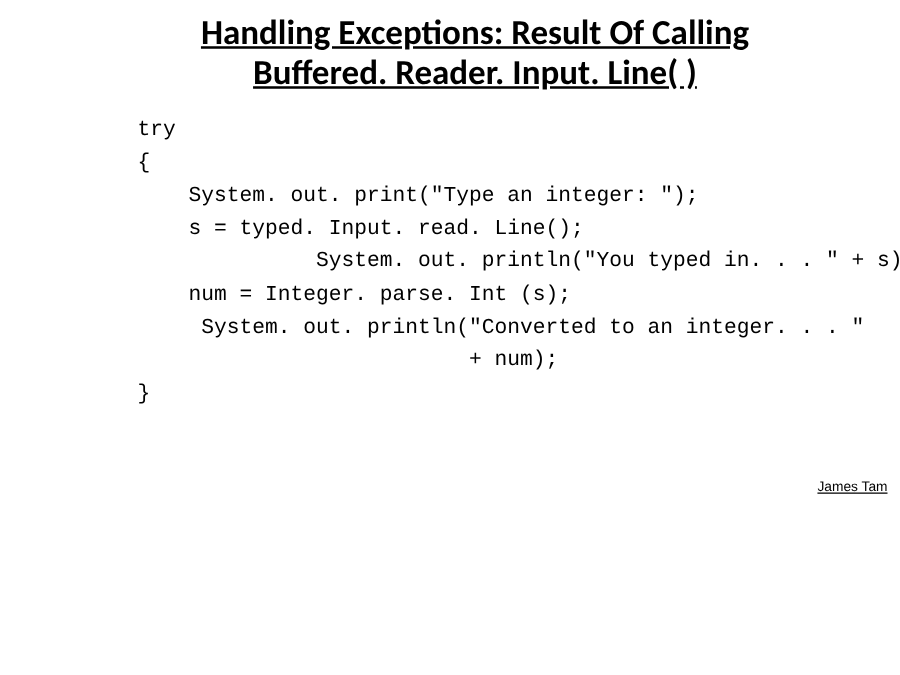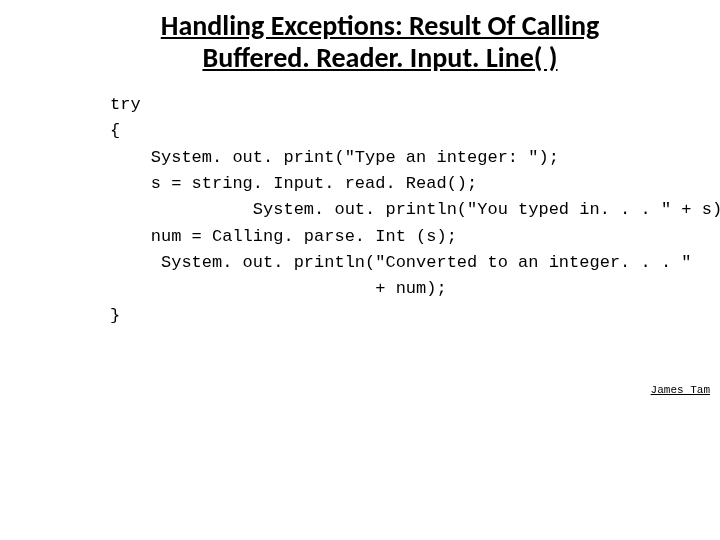--- a/index.html
+++ b/index.html
@@ -38,42 +38,42 @@
     font-family: Consolas, "Courier New", monospace;
     font-size: 17px;
     color: #000;
     line-height: 1.55;
     white-space: pre;
   }
   .footer {
     position: absolute;
     bottom: 6px;
     right: 10px;
-    font-family: Liberation Mono, monospace;
+    font-family: Liberation Sans, sans-serif;
     font-size: 11px;
     color: #000;
     text-decoration: underline;
     margin-top: 39px;
   }
 </style>
 </head>
 <body>
 
 <div class="slide">
 
   <div class="title">
     <span>Handling Exceptions: Result Of Calling</span><br>
     <span>Buffered. Reader. Input. Line( )</span>
   </div>
 
   <div class="code-block"><span>try</span>
 <span>{</span>
 <span>    System. out. print("Type an integer: ");</span>
-<span>    s = string. Input. read. Read();</span>
+<span>    s = typed. Input. read. Line();</span>
 <span>              System. out. println("You typed in. . . " + s);</span>
-<span>    num = Calling. parse. Int (s);</span>
+<span>    num = Integer. parse. Int (s);</span>
 <span>     System. out. println("Converted to an integer. . . "</span>
 <span>                          + num);</span>
 <span>}</span></div>
 
   <div class="footer">James Tam</div>
 
 </div>
 
 </body></html>

